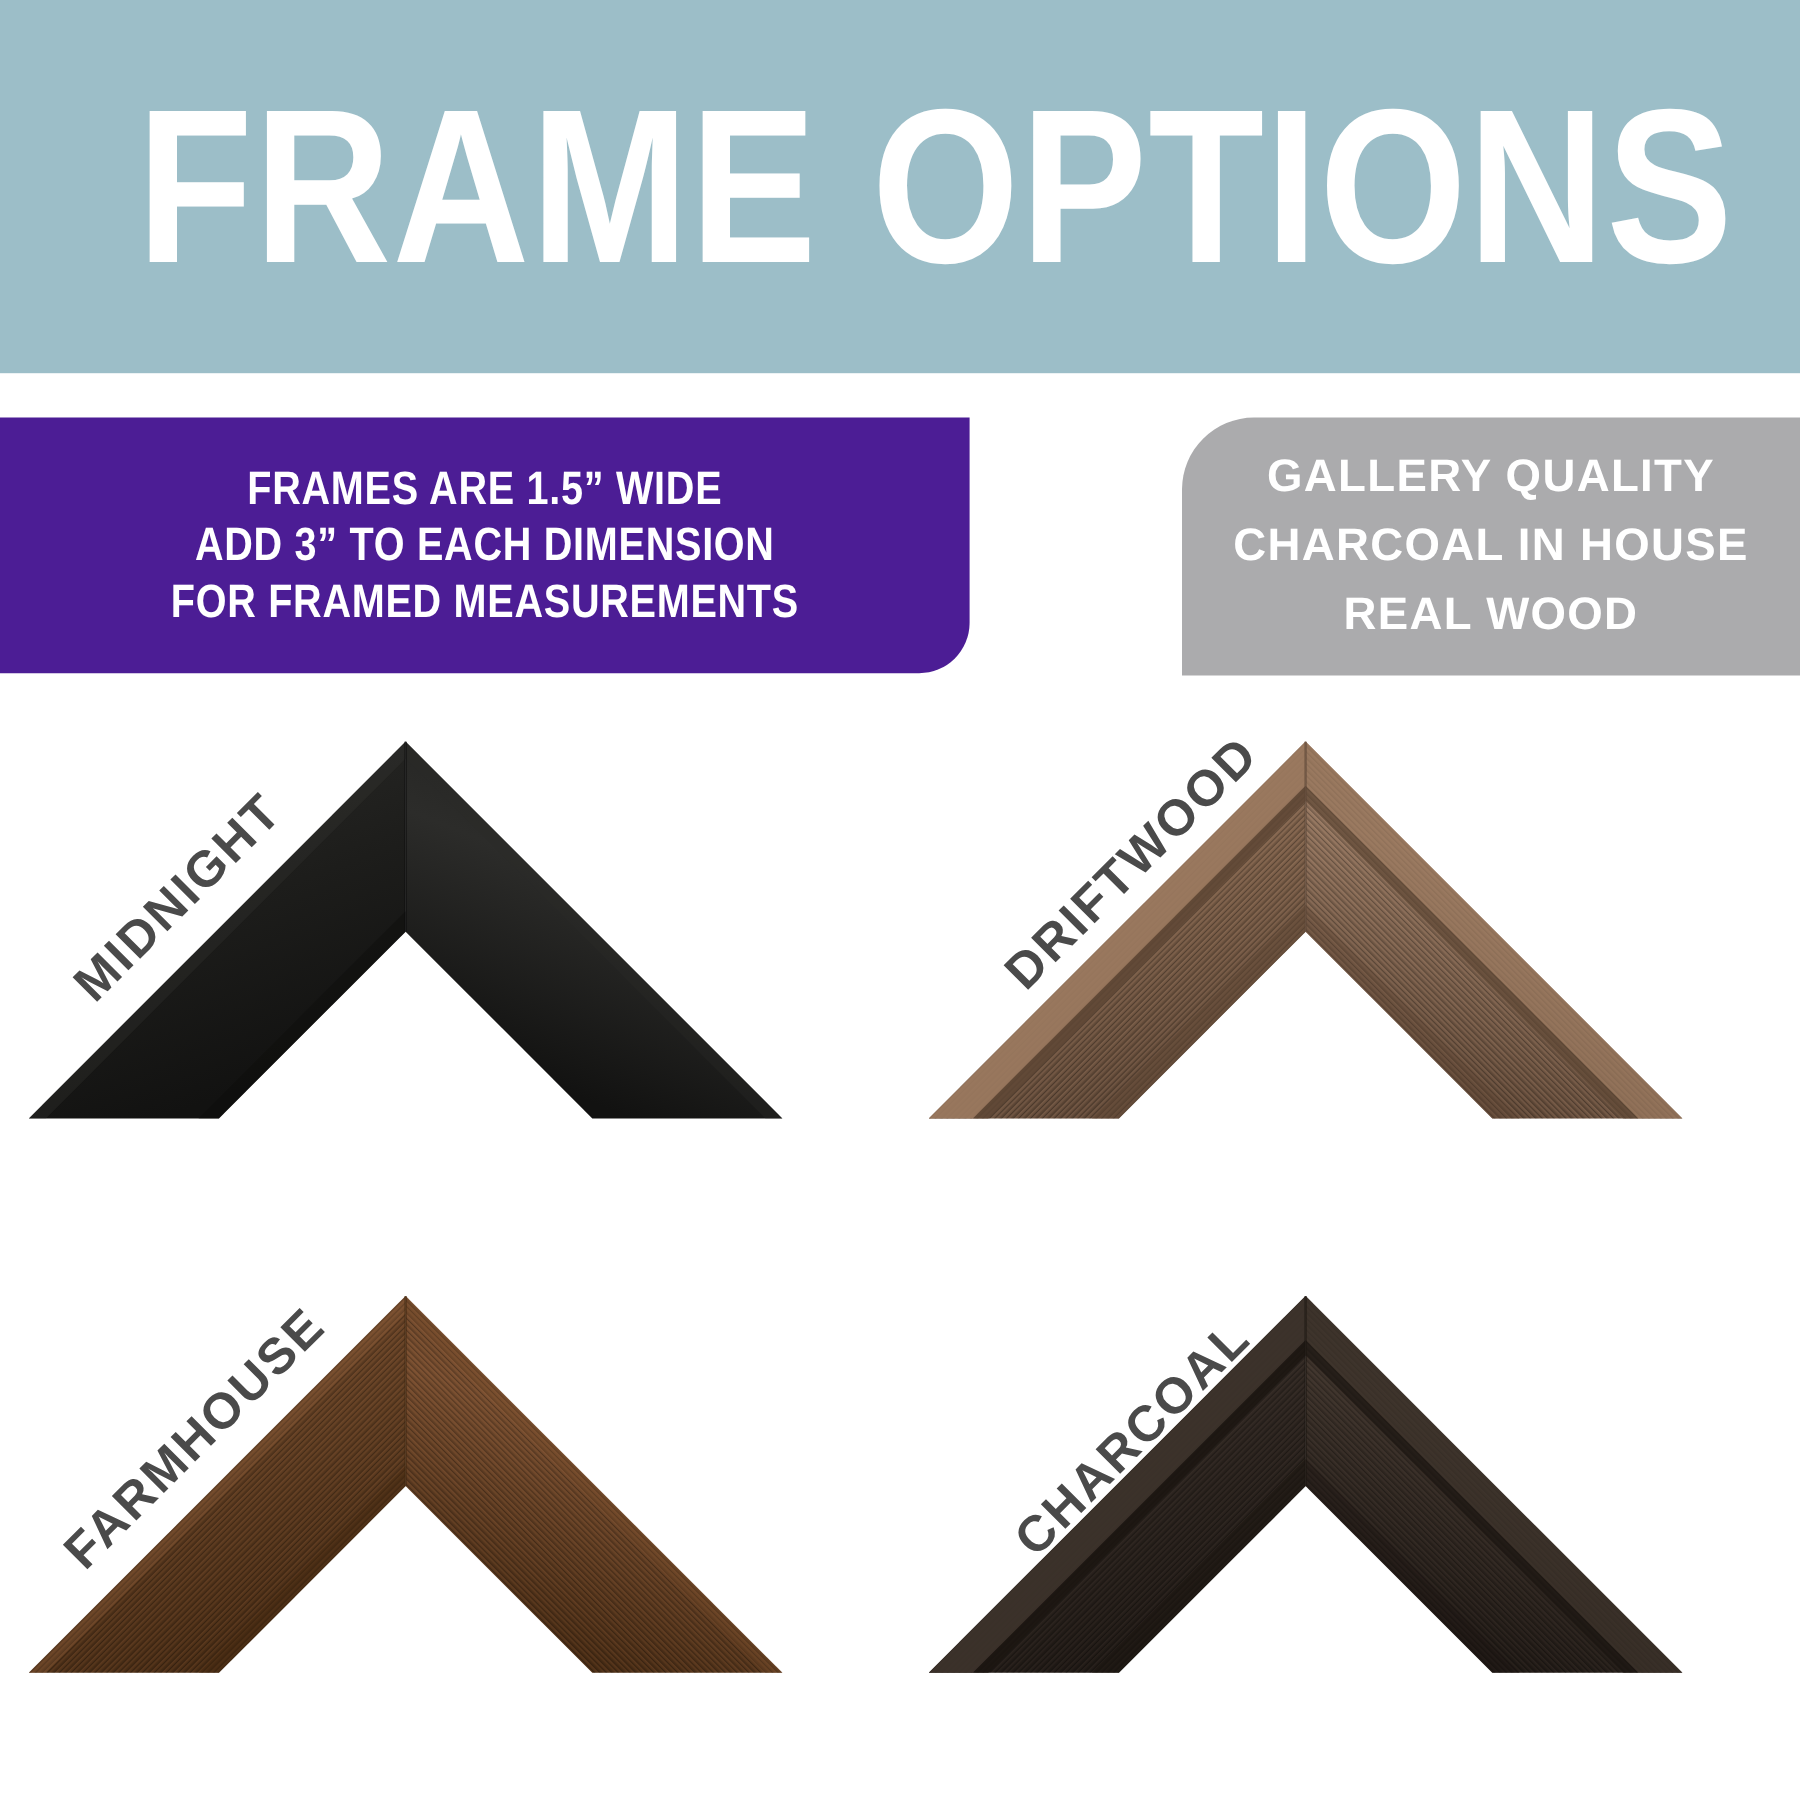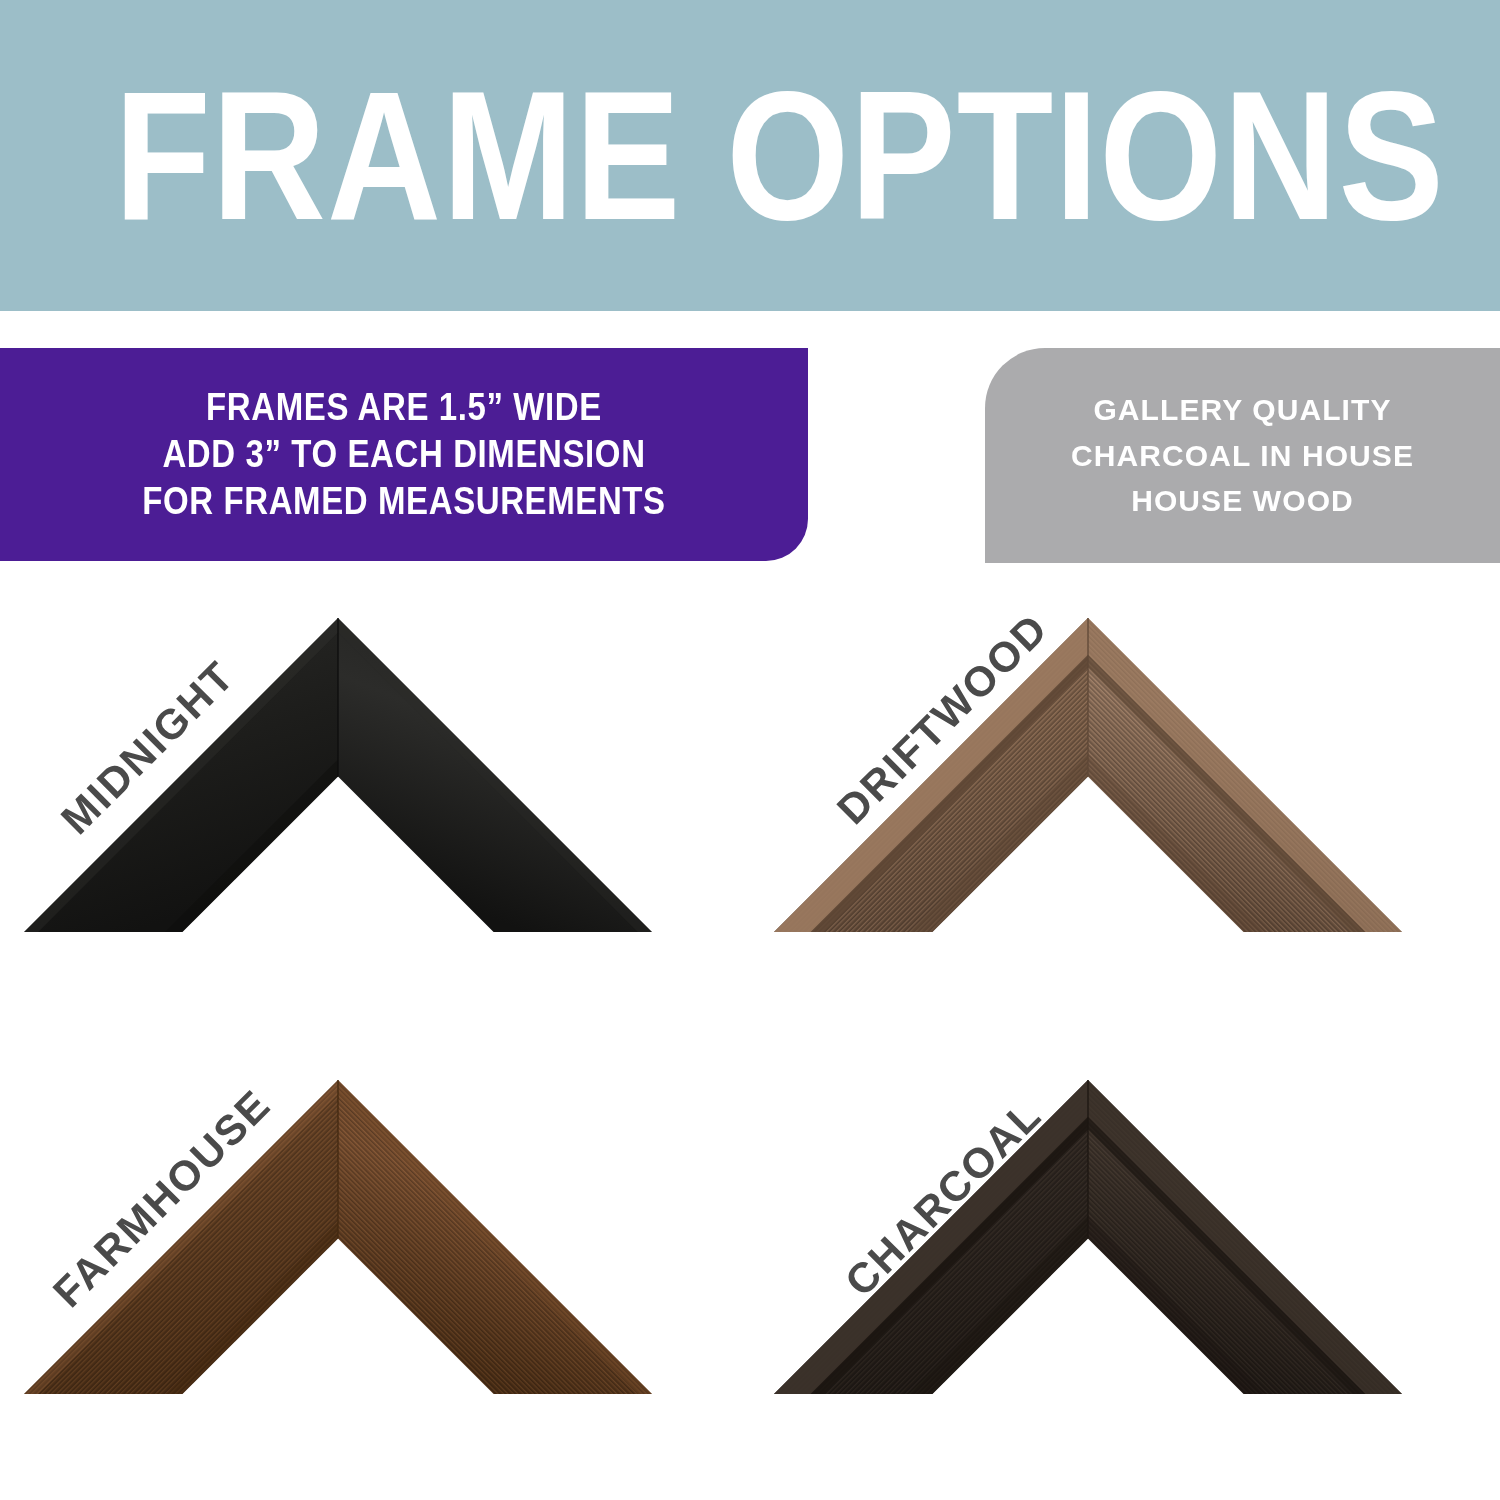--- a/index.html
+++ b/index.html
@@ -54,21 +54,21 @@
     transform:scaleY(1.18);
     white-space:nowrap;
   }
   .info-right {
     left:985px; top:348px; width:515px; height:215px;
     border-top-left-radius:60px;
   }
   .info-right .line {
     font-family:"Liberation Sans", sans-serif;
     font-weight:bold;
-    font-size:30px;
+    font-size:38px;
     letter-spacing:1.1px;
     line-height:1.52;
     white-space:nowrap;
   }
 
   
   .frame-grid { position:absolute; left:0; top:575px; width:1500px; height:925px; }
   .frame-cell { position:absolute; width:750px; height:462px; }
   .cell-0 { left:0;    top:0;    }
   .cell-1 { left:750px; top:0;   }
@@ -110,21 +110,21 @@
 
   <div class="info-box info-left" style="background: #4c1d95; color: rgb(255, 255, 255);">
     <div class="line">FRAMES ARE 1.5” WIDE</div>
     <div class="line">ADD 3” TO EACH DIMENSION</div>
     <div class="line">FOR FRAMED MEASUREMENTS</div>
   </div>
 
   <div class="info-box info-right" style="background: rgb(171, 171, 173); color: rgb(255, 255, 255);">
     <div class="line">GALLERY QUALITY</div>
     <div class="line">CHARCOAL IN HOUSE</div>
-    <div class="line">HOUSE WOOD</div>
+    <div class="line">REAL WOOD</div>
   </div>
 
   <div class="frame-grid">
 
     <div class="frame-cell cell-0">
       <div class="frame-art">
           <svg viewBox="0 0 700 350" preserveAspectRatio="none">
             <defs>
               <linearGradient id="gl0" x1="0" y1="0" x2="0.35" y2="1" gradientUnits="objectBoundingBox">
                 <stop offset="0" stop-color="#2c2c2a"></stop>

